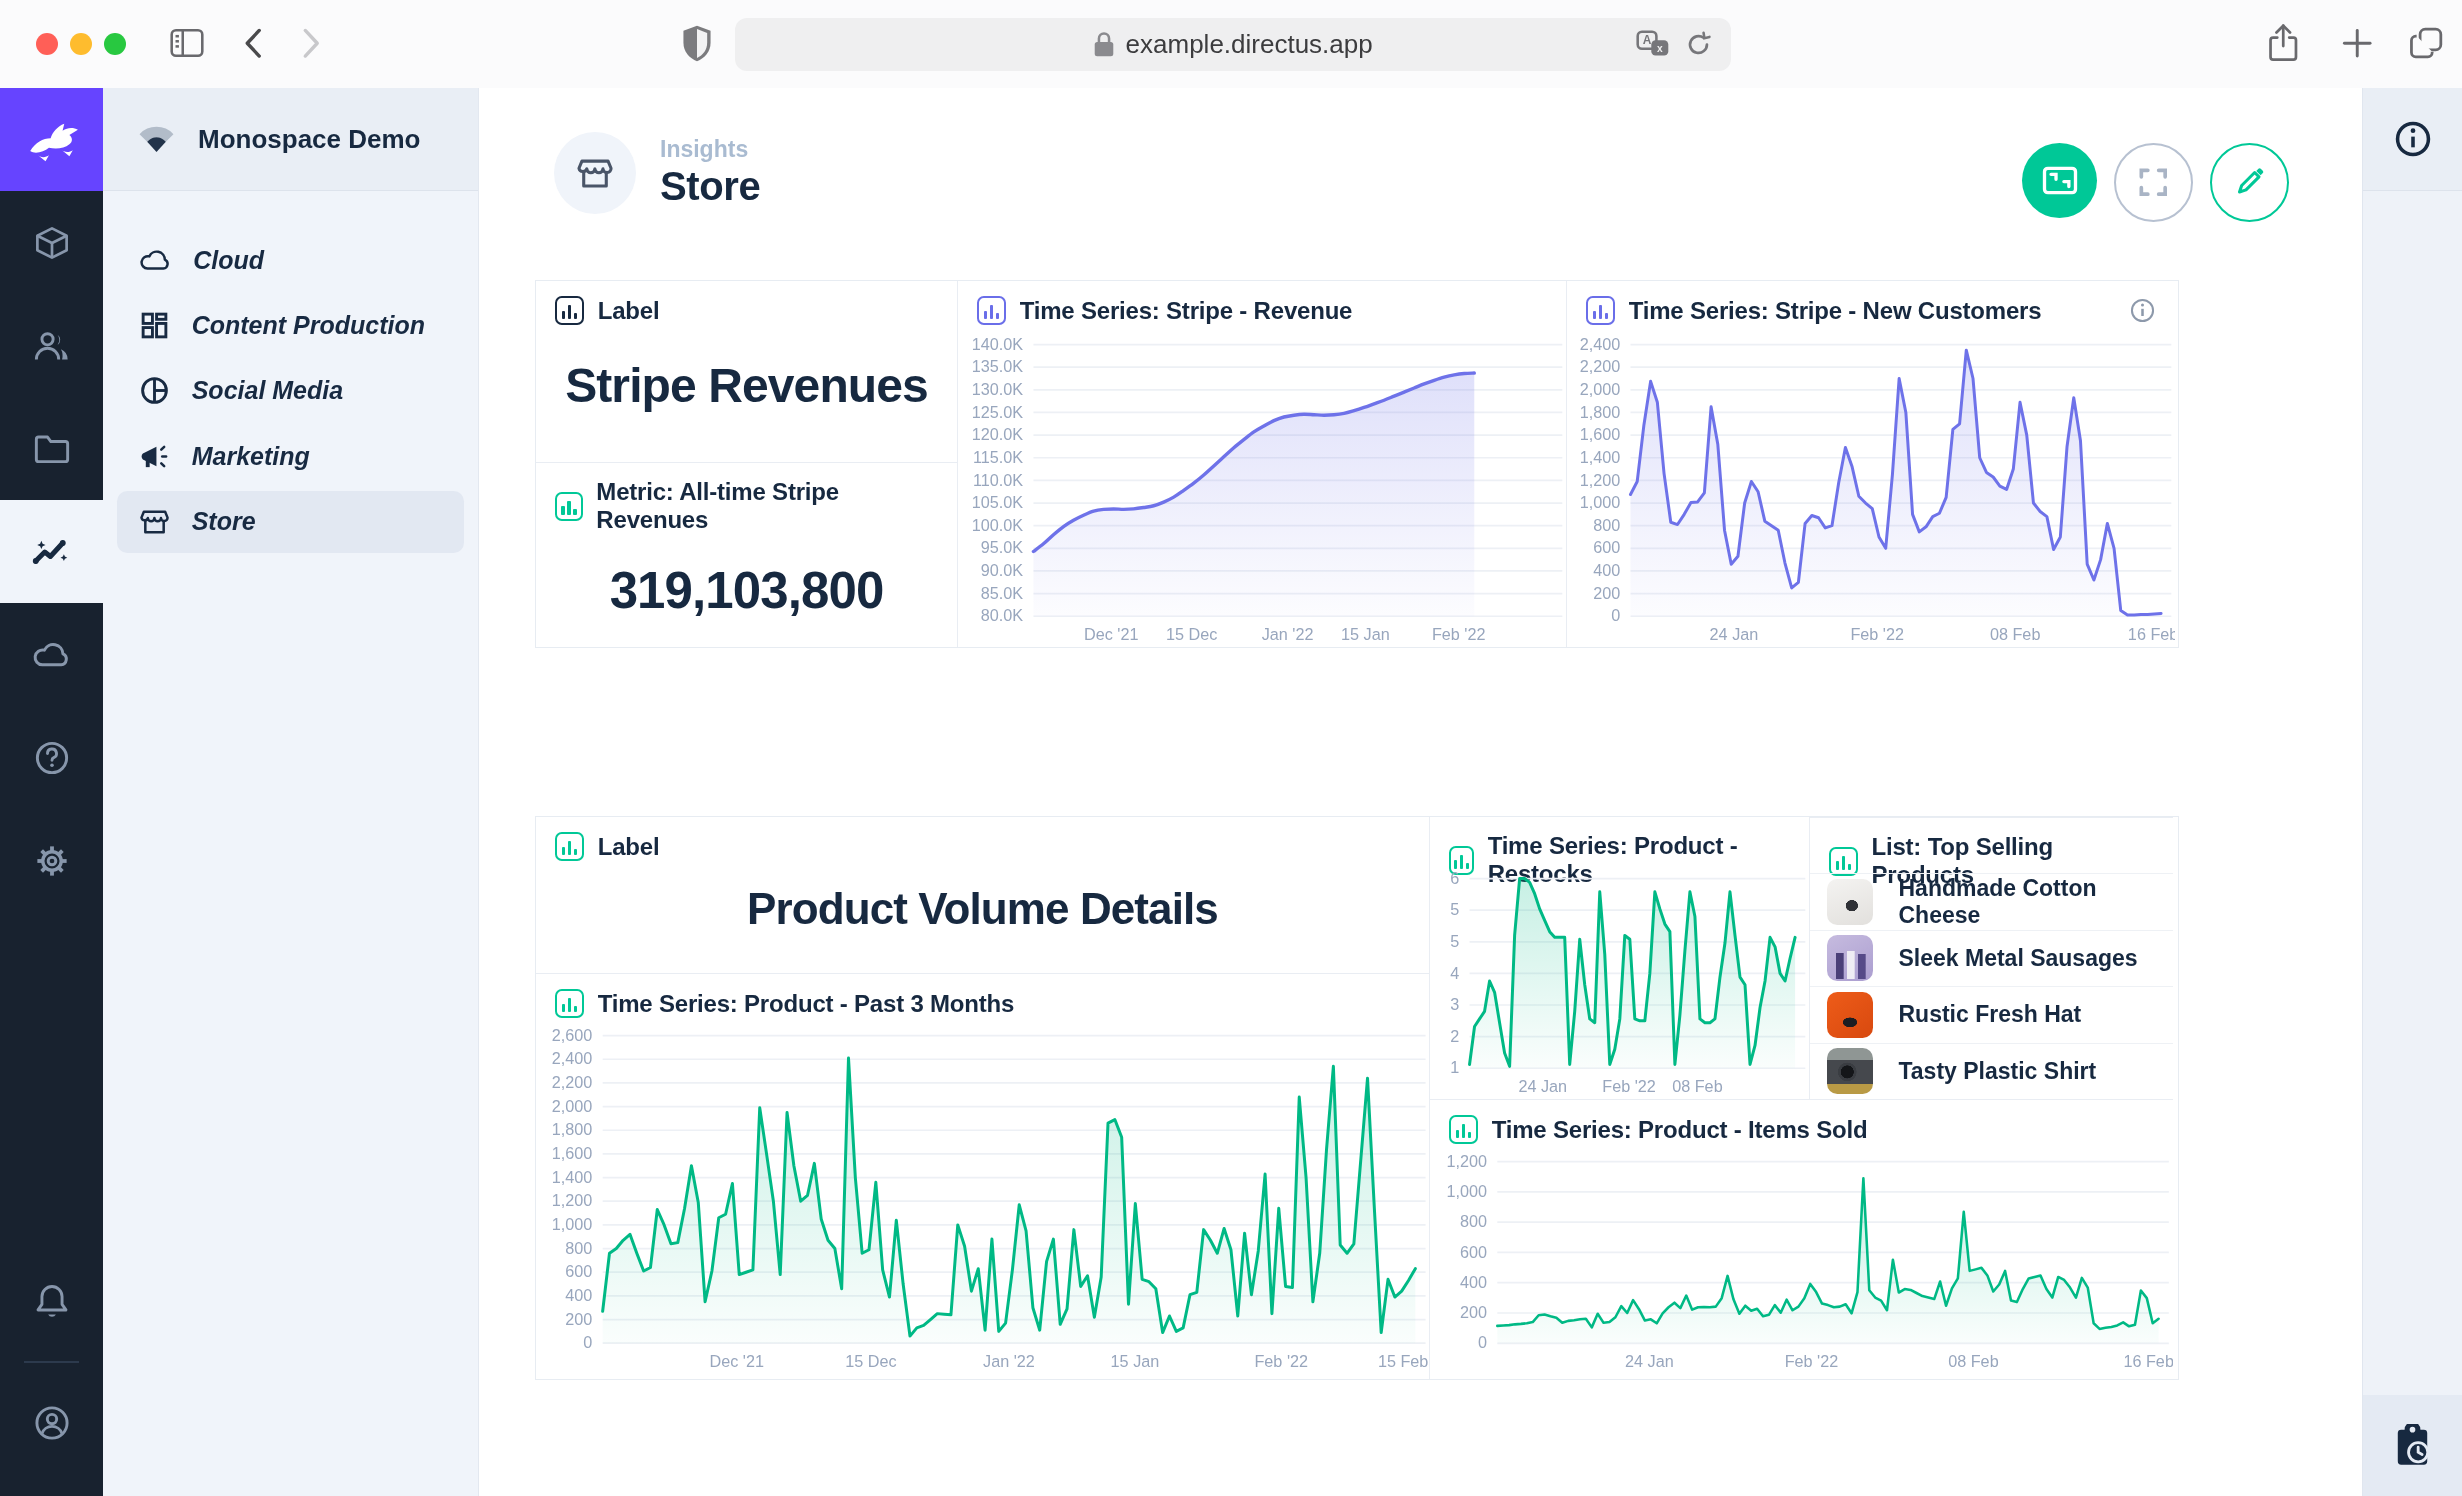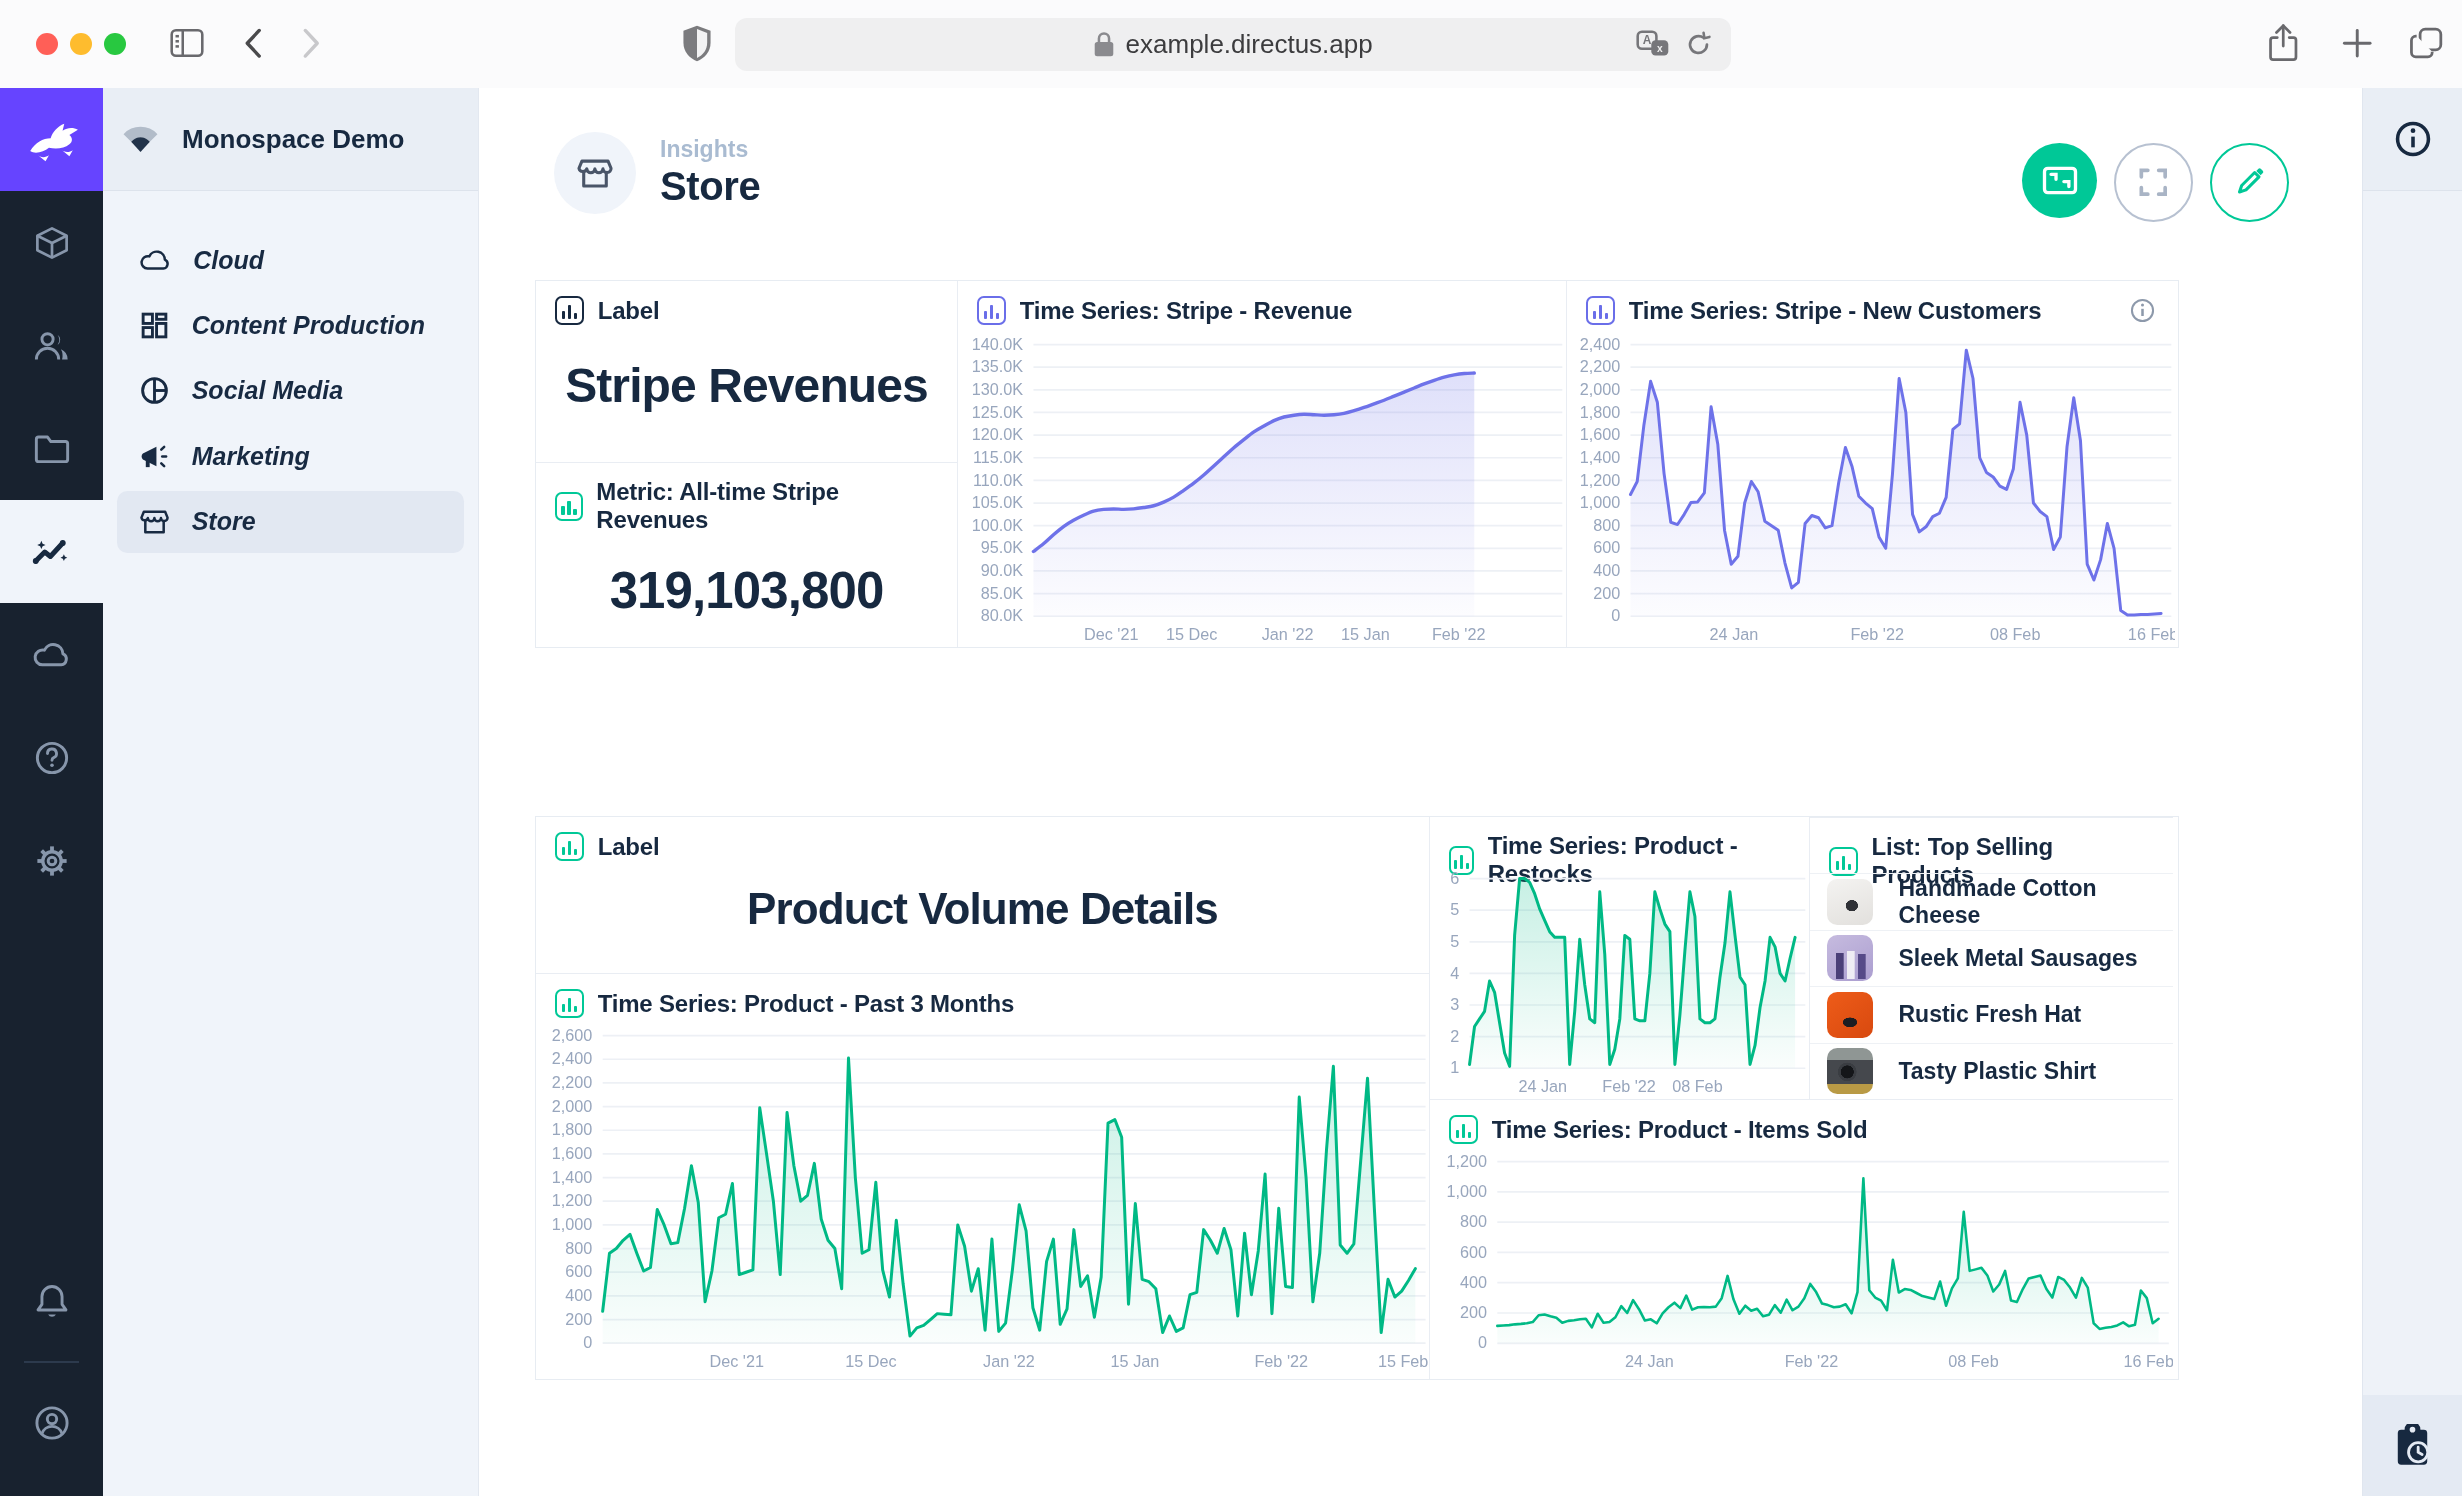--- a/index.html
+++ b/index.html
@@ -24,21 +24,21 @@
 
   .module-bar{position:absolute;left:0;top:0;width:103px;height:1408px;background:#18222f;display:flex;flex-direction:column;align-items:center;}
   .logo-tile{width:103px;height:103px;background:#6644ff;display:flex;align-items:center;justify-content:center;}
   .mod-item{width:103px;height:103px;display:flex;align-items:center;justify-content:center;color:#8796ab;}
   .mod-item.active{background:#f0f4fa;color:#172940;}
   .mod-spacer{flex:1;}
   .mod-divider{width:55px;height:1.7px;background:#2c3a4d;margin:8.5px 0;}
   .mod-bottom{margin-bottom:22px;display:flex;flex-direction:column;align-items:center;}
 
   .sidebar{position:absolute;left:103px;top:0;width:375px;height:1408px;background:#f0f4fa;border-right:0.9px solid #e3e8f0;}
-  .sidebar-header{height:102px;background:#e9eef5;border-bottom:0.9px solid #dde3ec;display:flex;align-items:center;padding-left:18px;gap:22px;}
+  .sidebar-header{height:102px;background:#e9eef5;border-bottom:0.9px solid #dde3ec;display:flex;align-items:center;padding-left:34px;gap:22px;}
   .project-name{font-size:26px;font-weight:600;color:#172940;}
   .nav-list{padding-top:38px;display:flex;flex-direction:column;gap:3.4px;}
   .nav-item{margin:0 13.7px;height:62px;border-radius:10.3px;display:flex;align-items:center;gap:22px;padding-left:22px;color:#182a42;cursor:pointer;font-style:italic;}
   .nav-item.active{background:#e2e8f2;}
   .nav-item .label{font-size:25px;font-weight:600;}
   .nav-item svg{flex:0 0 auto;}
 
   .rightbar{position:absolute;right:0;top:0;width:99px;height:1408px;background:#eef2f8;border-left:0.9px solid #e0e6ef;}
   .rightbar .rb-top{height:102px;background:#e9eef5;border-bottom:0.9px solid #dde3ec;display:flex;align-items:center;justify-content:center;color:#172940;}
   .rightbar .rb-bottom{position:absolute;bottom:0;left:0;width:100%;height:101px;background:#e4eaf3;display:flex;align-items:center;justify-content:center;color:#172940;}

